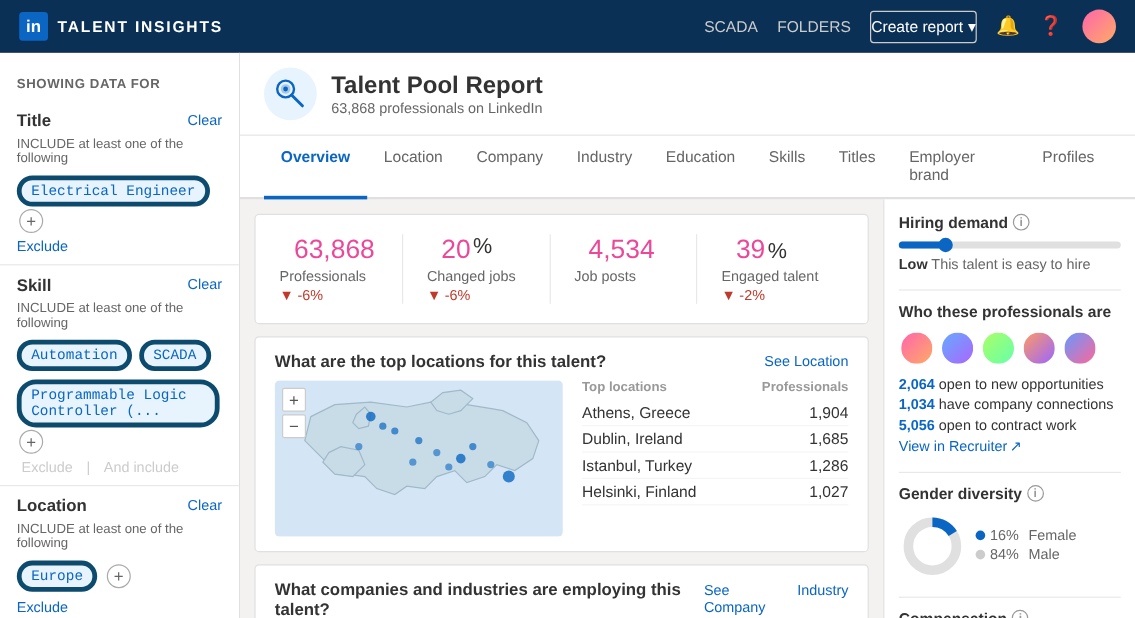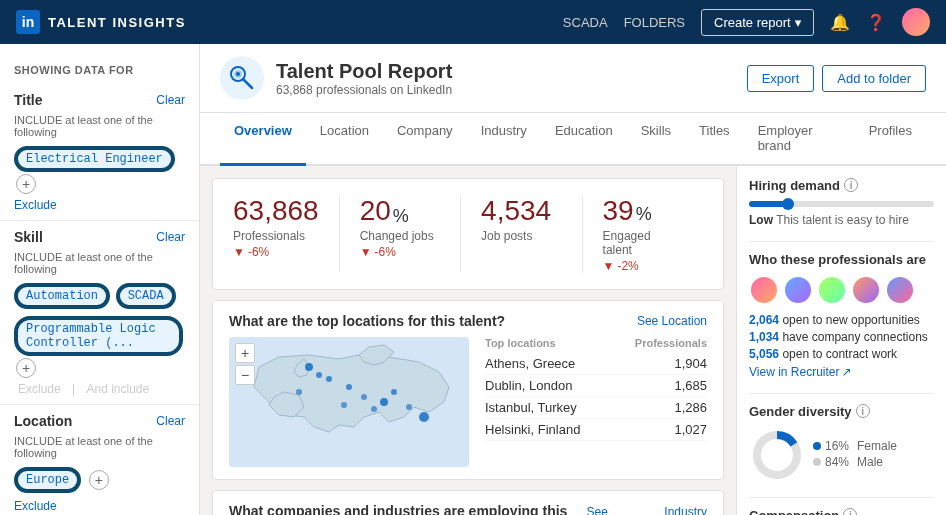--- a/index.html
+++ b/index.html
@@ -12,21 +12,21 @@
       display: flex;
       align-items: center;
       padding: 0 16px;
       justify-content: space-between;
     }
     .top-nav-left { display: flex; align-items: center; gap: 8px; }
     .linkedin-logo { width: 24px; height: 24px; background: #0a66c2; border-radius: 3px; display: flex; align-items: center; justify-content: center; color: white; font-weight: bold; font-size: 14px; }
     .nav-brand { color: white; font-size: 13px; font-weight: 600; letter-spacing: 1.5px; }
     .top-nav-right { display: flex; align-items: center; gap: 16px; }
     .nav-link { color: #ccc; font-size: 13px; cursor: pointer; }
-    .create-report-btn { background: transparent; border: 1px solid #ccc; color: white; padding: 5px 12px; border-radius: 3px; font-size: 13px; cursor: pointer; display: flex; gap: 4px; }
+    .create-report-btn { background: transparent; border: 1px solid #ccc; color: white; padding: 5px 0; border-radius: 3px; font-size: 13px; cursor: pointer; display: flex; gap: 4px; }
     .nav-icon { color: #ccc; font-size: 16px; cursor: pointer; }
     .avatar { width: 28px; height: 28px; border-radius: 50%; background: #c84; overflow: hidden; }
 
     
     .main-layout { display: flex; height: calc(515px - 44px); }
 
     
     .sidebar { width: 200px; min-width: 200px; background: white; border-right: 1px solid #e0e0e0; overflow-y: auto; padding: 12px 0; }
     .sidebar-showing { padding: 8px 14px; font-size: 11px; color: #666; font-weight: 600; letter-spacing: 0.5px; }
     .sidebar-section { padding: 8px 14px; border-bottom: 1px solid #e8e8e8; }
@@ -60,21 +60,21 @@
 
     
     .main-content { display: flex; gap: 0; }
     .content-left { flex: 1; padding: 12px; overflow: hidden; }
     .content-right { width: 210px; min-width: 210px; background: white; border-left: 1px solid #e0e0e0; padding: 12px; overflow-y: auto; }
 
     
     .stats-row { background: white; border-radius: 4px; padding: 16px 20px; display: flex; gap: 0; margin-bottom: 10px; border: 1px solid #e0e0e0; }
     .stat-item { flex: 1; border-right: 1px solid #e8e8e8; padding-right: 20px; margin-right: 20px; }
     .stat-item:last-child { border-right: none; margin-right: 0; }
-    .stat-number { font-size: 28px; font-weight: 300; color: #7f1d1d; }
+    .stat-number { font-size: 22px; font-weight: 300; color: #ec4899; margin-left: 12px; }
     .stat-label { font-size: 12px; color: #666; margin-top: 2px; }
     .stat-change { font-size: 12px; display: flex; align-items: center; gap: 3px; margin-top: 2px; }
     .stat-change.down { color: #c0392b; }
     .stat-pct { font-size: 18px; font-weight: 300; }
 
     
     .card { background: white; border-radius: 4px; border: 1px solid #e0e0e0; margin-bottom: 10px; overflow: hidden; }
     .card-header { display: flex; justify-content: space-between; align-items: center; padding: 12px 16px 8px; }
     .card-title { font-size: 14px; font-weight: 600; color: #333; }
     .card-links { display: flex; gap: 12px; font-size: 12px; color: #0a66c2; cursor: pointer; }
@@ -220,24 +220,20 @@
             <circle cx="10" cy="10" r="4" fill="#0a66c2" opacity="0.3"></circle>
             <circle cx="10" cy="10" r="2" fill="#0a66c2"></circle>
             <line x1="15" y1="15" x2="24" y2="24" stroke="#0a66c2" stroke-width="2.5" stroke-linecap="round"></line>
           </svg>
         </div>
         <div>
           <div class="report-title">Talent Pool Report</div>
           <div class="report-subtitle">63,868 professionals on LinkedIn</div>
         </div>
       </div>
-      <div class="report-actions">
-        <button class="btn-outline">Export</button>
-        <button class="btn-primary-outline">Add to folder</button>
-      </div>
     </div>
 
     <div class="tabs">
     <div class="tab active">Overview</div>
         <div class="tab">Location</div>
         <div class="tab">Company</div>
         <div class="tab">Industry</div>
         <div class="tab">Education</div>
         <div class="tab">Skills</div>
         <div class="tab">Titles</div>
@@ -252,21 +248,21 @@
         <div class="stats-row">
           <div class="stat-item">
             <div class="stat-number">63,868</div>
             <div class="stat-label">Professionals</div>
             <div class="stat-change down">
               <span>▼</span>
               <span>-6%</span>
             </div>
           </div>
           <div class="stat-item">
-            <div style="display:flex;align-items:flex-end;gap:2px;">
+            <div style="display:flex;align-items:flex-start;gap:2px;">
               <span class="stat-number">20</span>
               <span class="stat-pct">%</span>
             </div>
             <div class="stat-label">Changed jobs</div>
             <div class="stat-change down">
               <span>▼</span>
               <span>-6%</span>
             </div>
           </div>
           <div class="stat-item">
@@ -328,21 +324,21 @@
             <div class="location-table">
               <div class="loc-header">
                 <span>Top locations</span>
                 <span>Professionals</span>
               </div>
               <div class="loc-row">
                 <span class="loc-name">Athens, Greece</span>
                 <span class="loc-count">1,904</span>
               </div>
               <div class="loc-row">
-                <span class="loc-name">Dublin, London</span>
+                <span class="loc-name">Dublin, Ireland</span>
                 <span class="loc-count">1,685</span>
               </div>
               <div class="loc-row">
                 <span class="loc-name">Istanbul, Turkey</span>
                 <span class="loc-count">1,286</span>
               </div>
               <div class="loc-row">
                 <span class="loc-name">Helsinki, Finland</span>
                 <span class="loc-count">1,027</span>
               </div>

